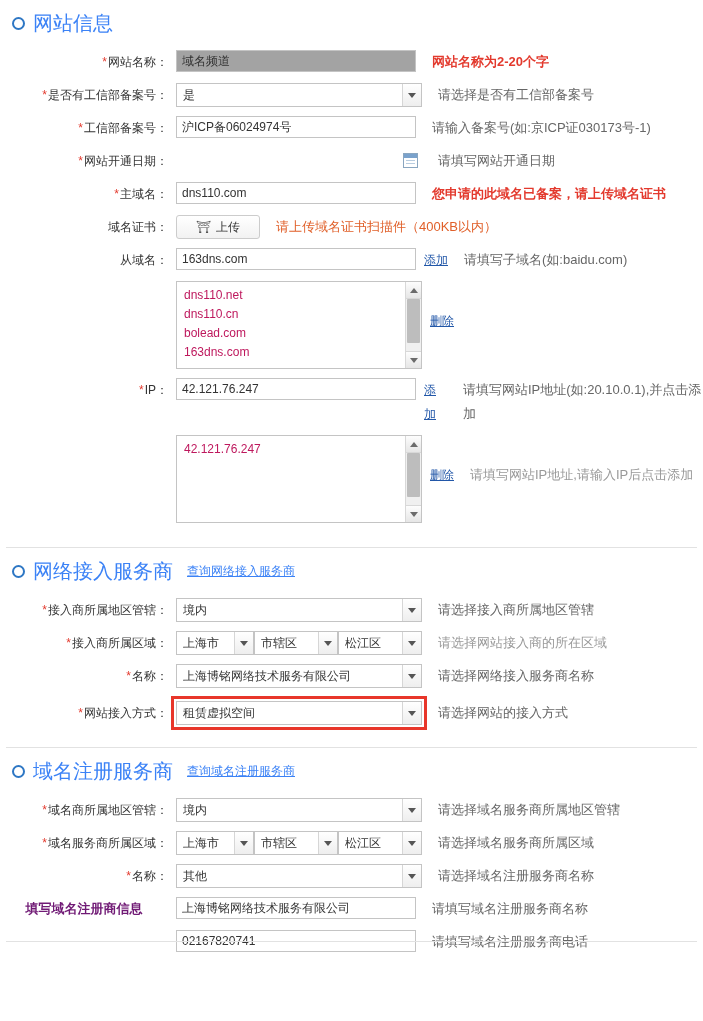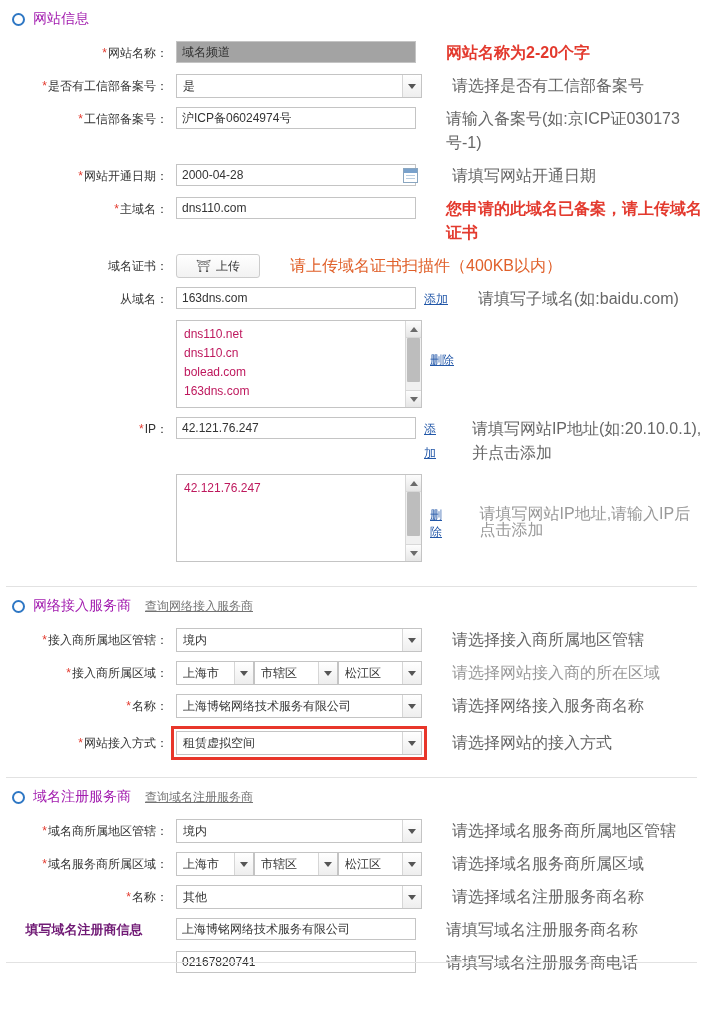--- a/index.html
+++ b/index.html
@@ -29,26 +29,26 @@
   .bullet {
     width: 9px;
     height: 9px;
     border-radius: 50%;
     border: 2px solid #2e77c4;
     background: #ffffff;
     margin-right: 8px;
     flex: 0 0 auto;
   }
   .section-title {
-    font-size: 14px;
-    color: #a21caf;
+    font-size: 20px;
+    color: #3b82f6;
   }
   .section-link {
     font-size: 12px;
-    color: #737373;
+    color: #3b82f6;
     text-decoration: underline;
     margin-left: 14px;
     cursor: pointer;
   }
   .divider {
     height: 1px;
     background: #e2e2e2;
     margin: 10px 6px 0 6px;
   }
   
@@ -68,24 +68,24 @@
     white-space: nowrap;
   }
   .req {
     color: #e33a2e;
     margin-right: 1px;
   }
   .field {
     flex: 0 0 auto;
   }
   .hint {
-    font-size: 16px;
+    font-size: 13px;
     color: #666666;
     line-height: 24px;
-    margin-left: 18px;
+    margin-left: 4px;
     padding-left: 12px;
   }
   .hint-red {
     color: #e33a2e;
     font-weight: bold;
   }
   .hint-orange {
     color: #e0602a;
   }
   .hint-gray {
@@ -353,21 +353,20 @@
     <div class="field">
       <input type="text" class="txt" value="沪ICP备06024974号" style="">
     </div>
     <div class="hint">请输入备案号(如:京ICP证030173号-1)</div>
   </div>
 
   <div class="row">
     <div class="label"><span class="req">*</span><span>网站开通日期：</span></div>
     <div class="field">
       <div class="datewrap">
-        <input type="text" class="txt" value="2000-04-28" style="">
         <span class="cal-icon"></span>
       </div>
     </div>
     <div class="hint">请填写网站开通日期</div>
   </div>
 
   <div class="row">
     <div class="label"><span class="req">*</span><span>主域名：</span></div>
     <div class="field">
       <input type="text" class="txt" value="dns110.com" style="">

